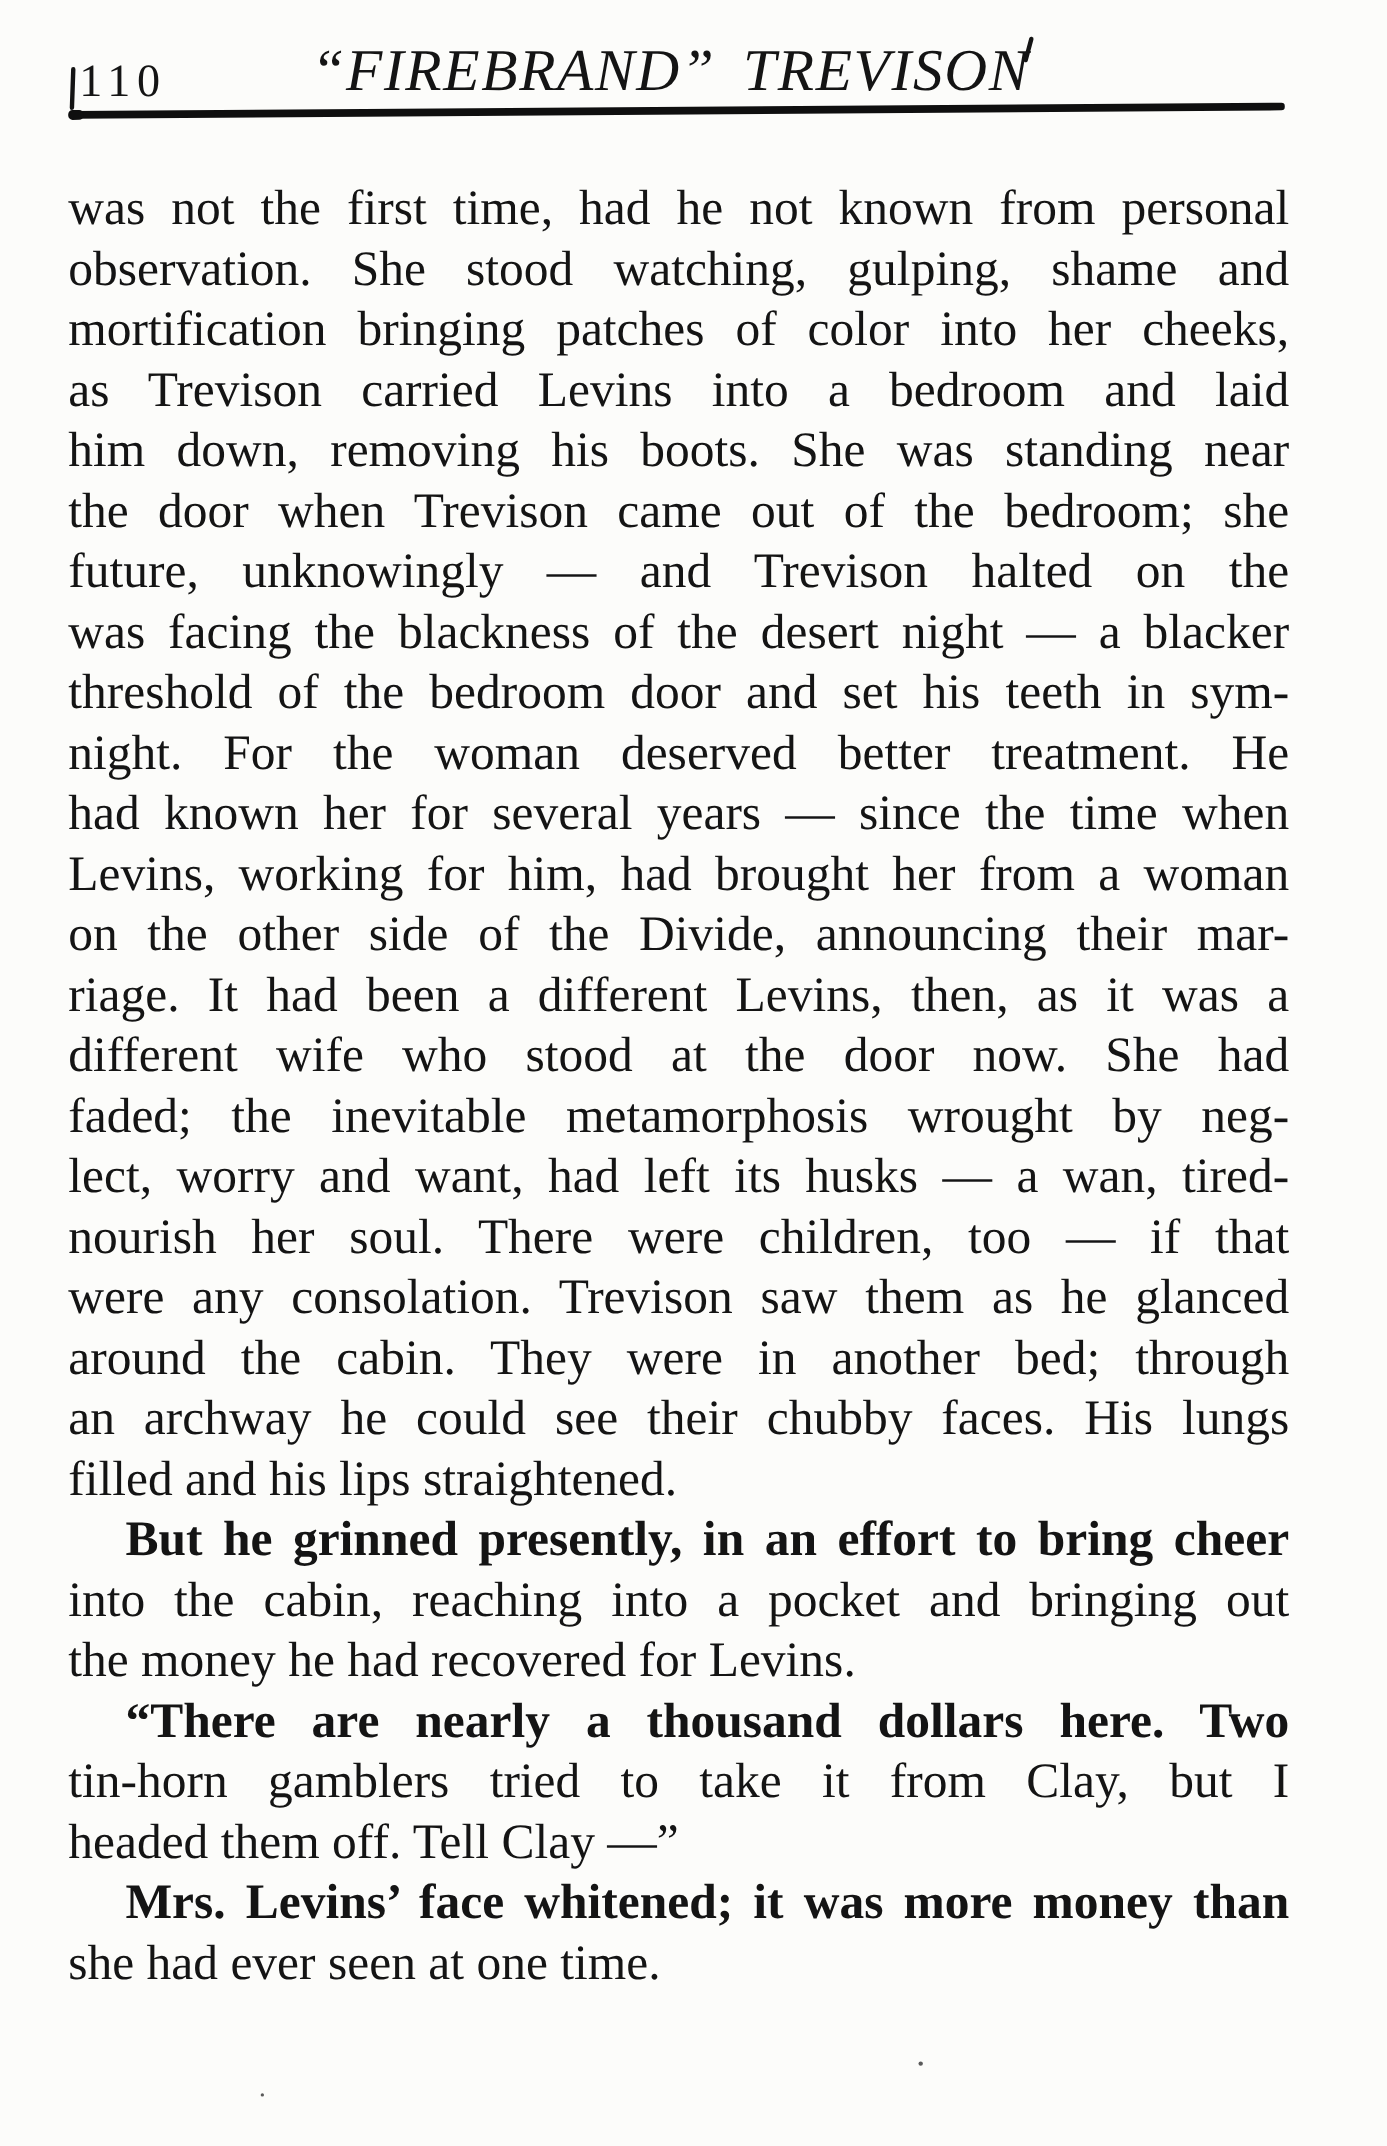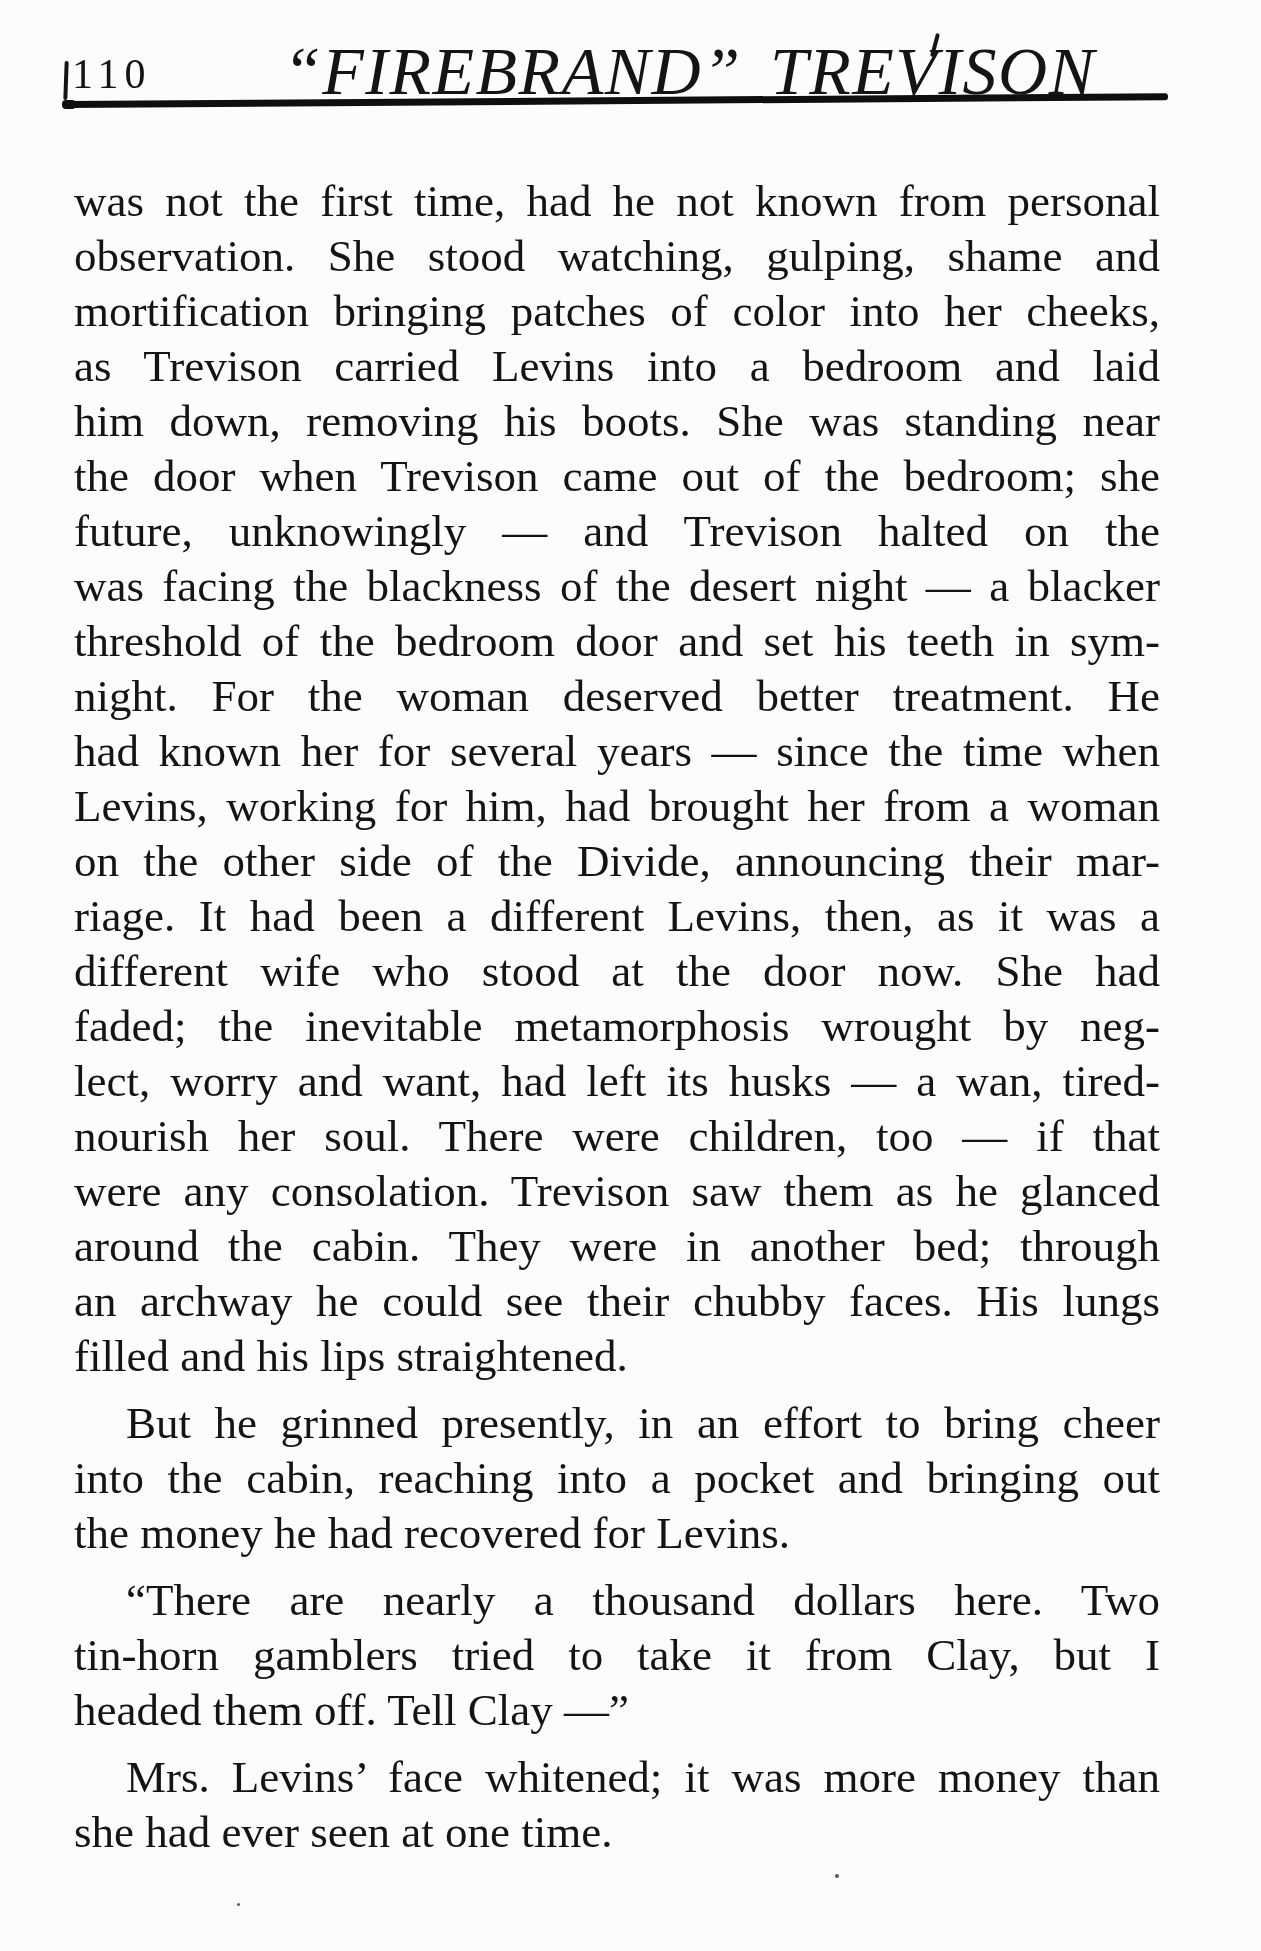--- a/index.html
+++ b/index.html
@@ -25,21 +25,21 @@
     font-variant-numeric: oldstyle-nums;
   }
   .artifact-bracket {
     position: absolute; left: 64px; top: 61px;
     width: 4px; height: 39px; background: var(--ink);
     transform: rotate(2deg); border-radius: 2px;
   }
   .running-title {
     position: absolute; left: 283px; top: 37px; margin: 0;
     font-style: italic; font-weight: normal;
-    font-size: 68px; line-height: 1;
+    font-size: 54px; line-height: 1;
     letter-spacing: 1.5px; word-spacing: 10px;
     white-space: nowrap;
   }
   .artifact-accent {
     position: absolute; left: 933px; top: 33px;
     width: 4px; height: 24px; background: var(--ink);
     transform: rotate(15deg); border-radius: 2px;
   }
   .header-rule {
     position: absolute; left: 64px; top: 101px;
@@ -50,27 +50,27 @@
   .header-rule::before {
     content: ""; position: absolute; left: -2px; top: -1px;
     width: 14px; height: 9px; background: #0f0f0f; border-radius: 4px;
   }
 
   
   .body-text {
     position: absolute; left: 62px; top: 162px; width: 1110px;
     font-size: 45px; line-height: 55px;
   }
-  .para { margin: 12px; }
+  .para { margin: 0; }
   .line {
     text-align: justify;
     text-align-last: justify;
   }
   .line.last { text-align-last: left; }
-  .para.indented .line:first-child { text-indent: 52px; }
+  .para.indented .line:first-child { text-indent: 52px; font-weight: bold; }
 
   
   .speck { position: absolute; background: #5a5a5a; border-radius: 50%; }
   .speck-1 { left: 835px; top: 1874px; width: 4px; height: 4px; }
   .speck-2 { left: 237px; top: 1903px; width: 3px; height: 3px; }
 </style>
 </head>
 <body>
 
 <div class="book-page">

